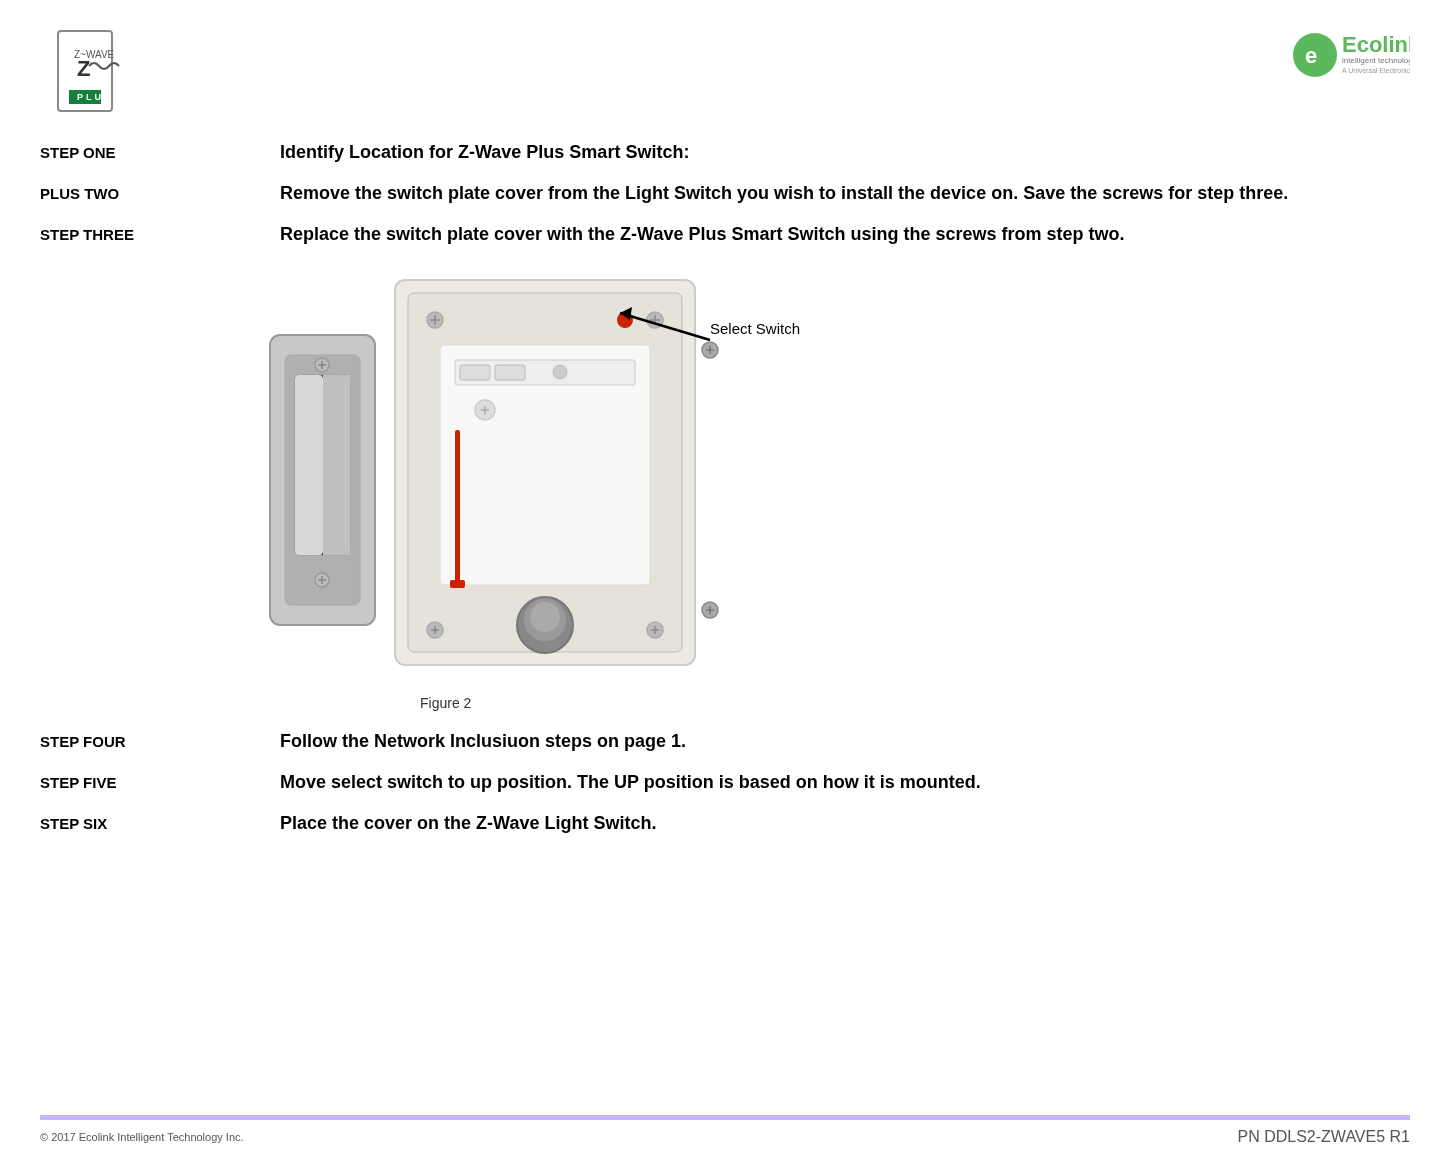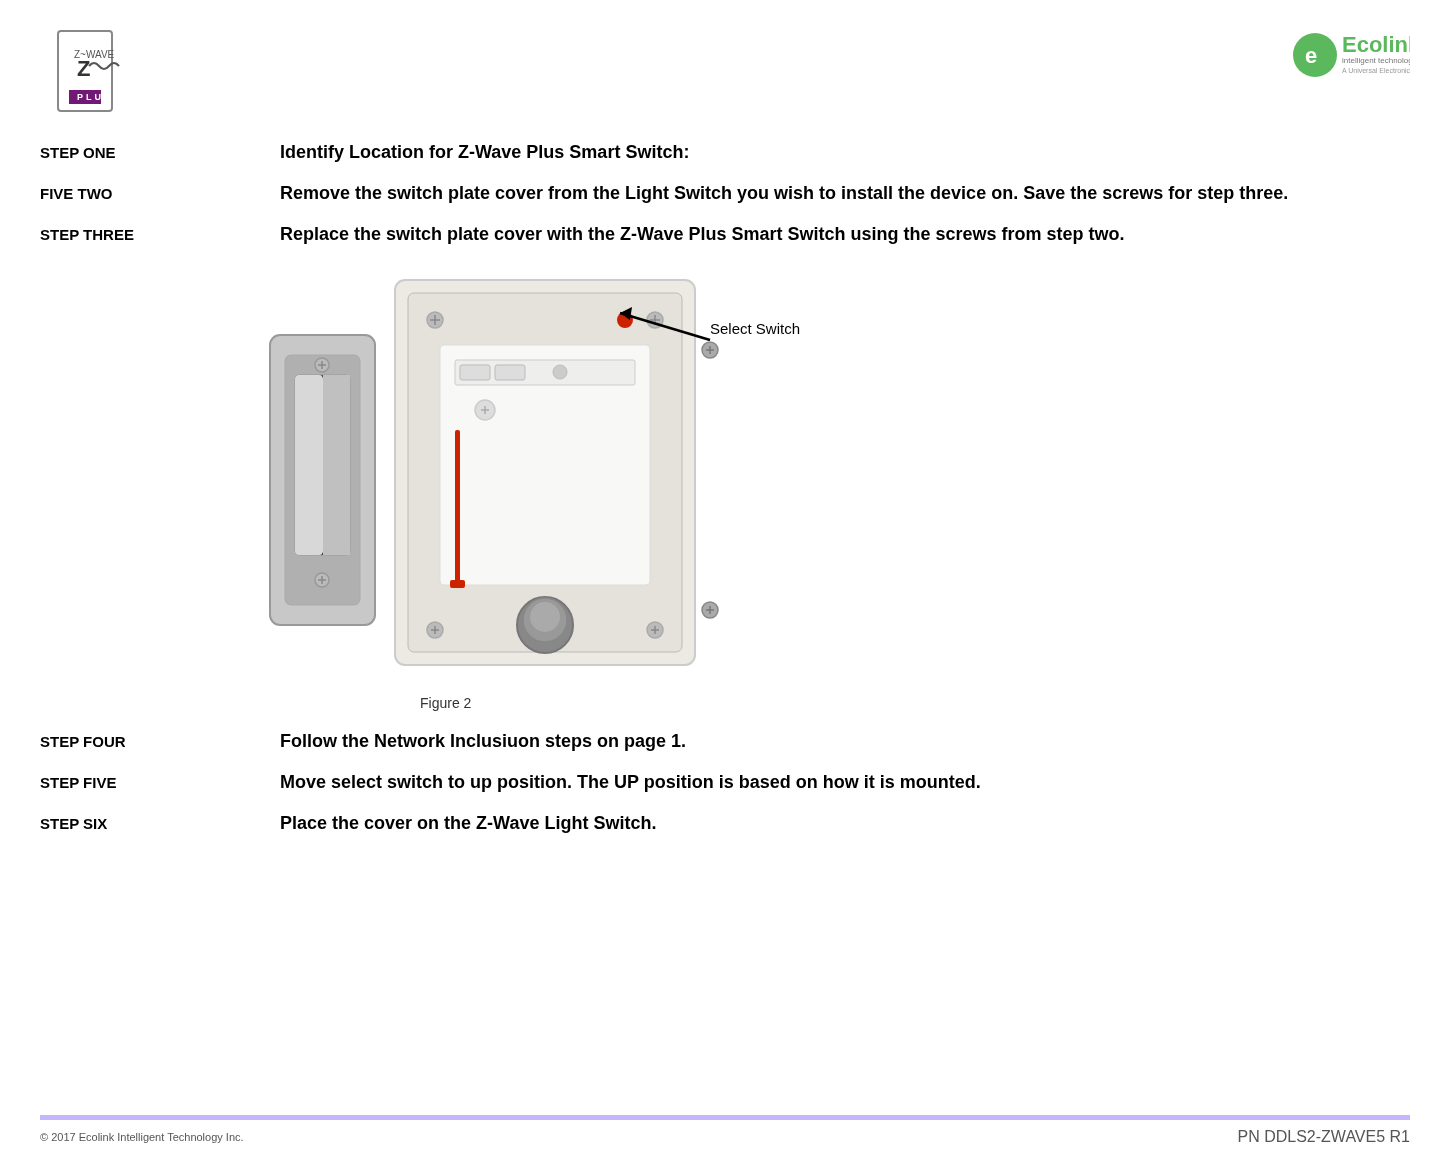--- a/index.html
+++ b/index.html
@@ -31,21 +31,21 @@
       border: 2px solid #888;
       border-radius: 4px;
       padding: 6px 10px;
       display: flex;
       flex-direction: column;
       align-items: flex-start;
       width: 56px;
     }
 
     .zwave-plus-badge {
-      background: #701a75;
+      background: #15803d;
       color: white;
       font-size: 9px;
       font-weight: bold;
       padding: 2px 8px;
       letter-spacing: 3px;
       margin-top: 2px;
       width: 100%;
       text-align: center;
     }
 
@@ -167,21 +167,21 @@
 </div>
 
 <div class="steps-section">
 
   <div class="step-row">
     <div class="step-label">STEP ONE</div>
     <div class="step-desc">Identify Location for Z-Wave Plus Smart Switch:</div>
   </div>
 
   <div class="step-row">
-    <div class="step-label">FIVE TWO</div>
+    <div class="step-label">PLUS TWO</div>
     <div class="step-desc">Remove the switch plate cover from the Light Switch you wish to install the device on. Save the screws for step three.</div>
   </div>
 
   <div class="step-row">
     <div class="step-label">STEP THREE</div>
     <div class="step-desc">Replace the switch plate cover with the Z-Wave Plus Smart Switch using the screws from step two.</div>
   </div>
 
   <div class="figure-section">
     <div class="figure-images">

